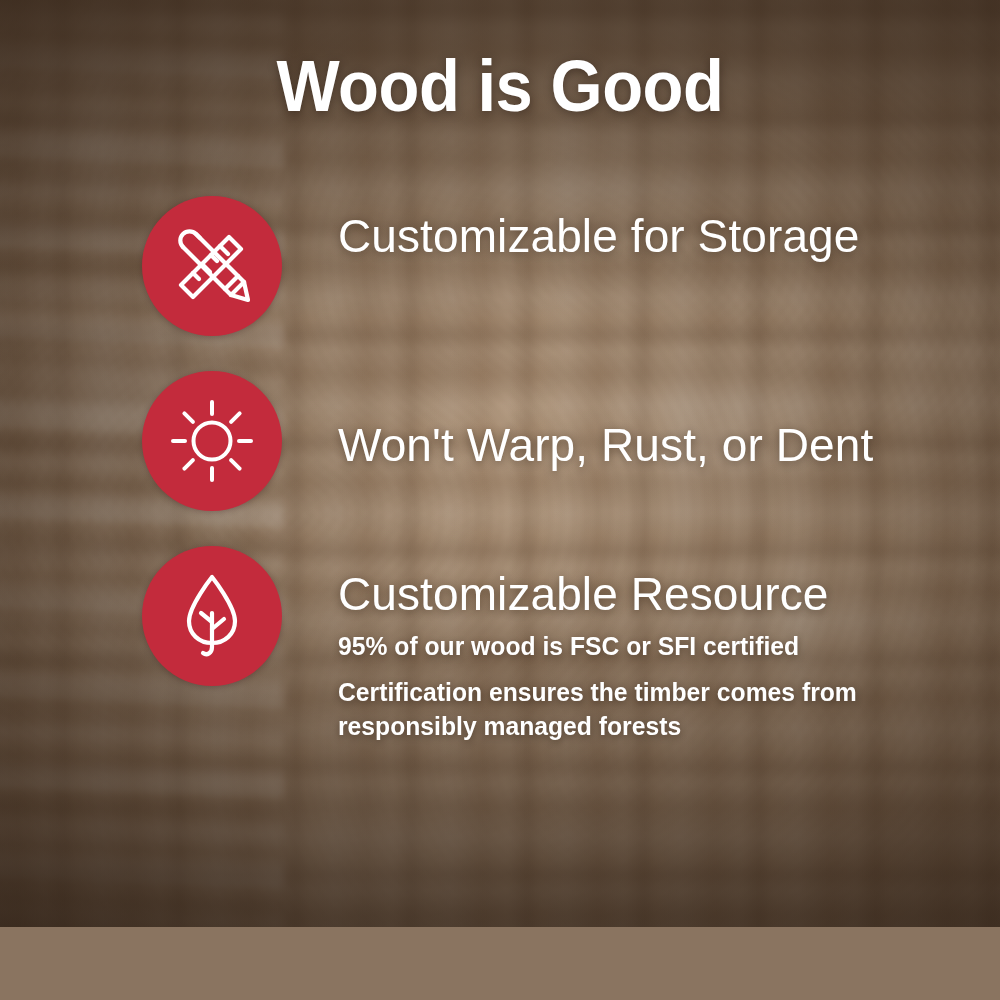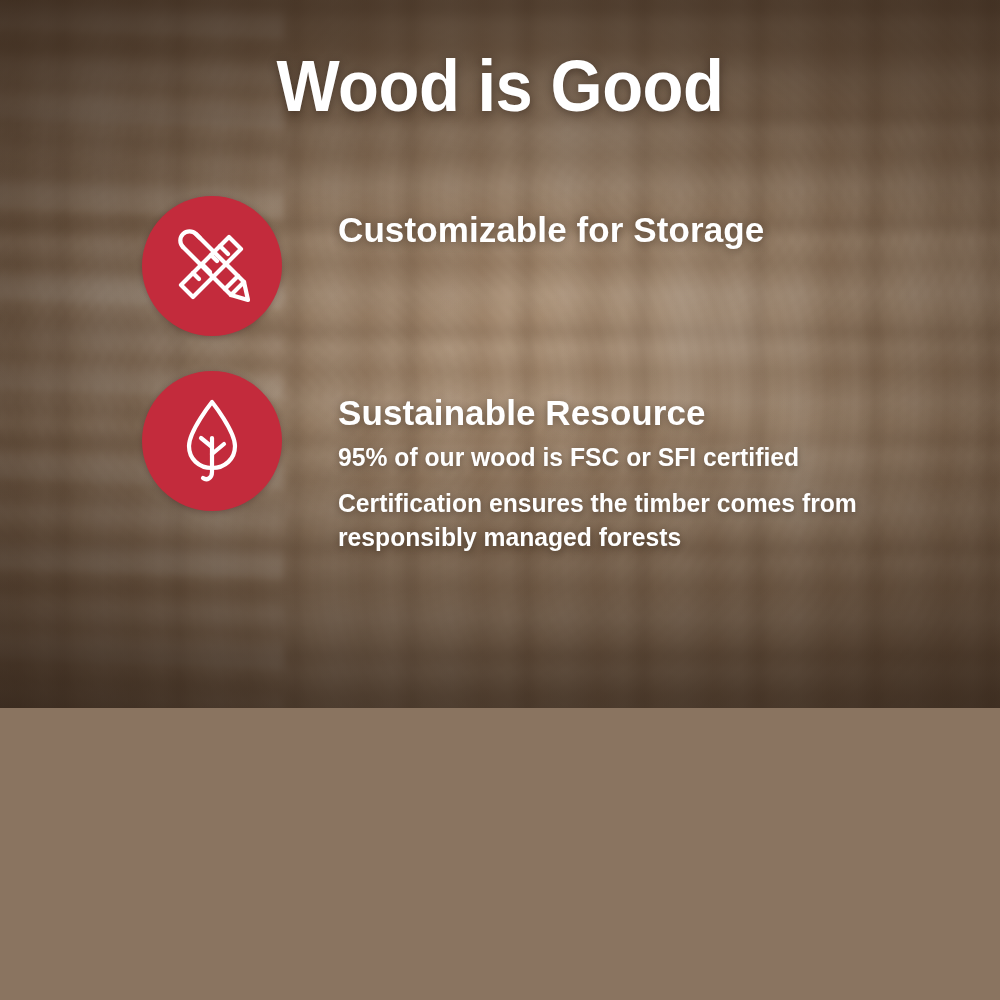--- a/index.html
+++ b/index.html
@@ -7,21 +7,21 @@
   html, body { width:1000px; height:1000px; }
   body {
     font-family: "Liberation Sans", sans-serif;
     background:#8a7460;
     overflow:hidden;
   }
 
   
   #stage {
     position:relative;
-    width:1000px; height:708px;
+    width:1000px; height:927px;
     overflow:hidden;
   }
 
   
   .bg-photo {
     position:absolute; inset:-40px;
     background-color:#b99a78;
     filter: blur(3px) saturate(0.9);
   }
 
@@ -144,22 +144,22 @@
   .icon-badge svg { display:block; }
 
   .feature-text {
     flex:1 1 auto;
     margin-left:56px;
     padding-top:8px;
   }
 
   .feature-heading {
     color:#ffffff;
-    font-size:35px;
-    font-weight:700;
+    font-size:46px;
+    font-weight:400;
     line-height:1.26;
     letter-spacing:0.1px;
     text-shadow:0 2px 8px rgba(35,22,12,0.45);
   }
   .feature-sub {
     color:#ffffff;
     font-size:26px;
     font-weight:bold;
     line-height:1.30;
     transform:scaleX(0.95);
@@ -210,33 +210,51 @@
             <path d="M27 11 L75 59"></path>
             <path d="M62 72 L75 59 L79 77 Z"></path>
             <path d="M56 66 L69 53"></path>
           </svg>
         </div>
         <div class="feature-text">
           <div class="feature-heading">Customizable for Storage</div>
         </div>
       </div>
 
+      <div class="feature f2">
+        <div class="icon-badge">
+          <svg width="86" height="86" viewBox="0 0 86 86" fill="none" stroke="#ffffff" stroke-width="4" stroke-linecap="round">
+            <circle cx="43" cy="43" r="18.5"></circle>
+            <path d="M43 4  L43 16"></path>
+            <path d="M43 70 L43 82"></path>
+            <path d="M4 43  L16 43"></path>
+            <path d="M70 43 L82 43"></path>
+            <path d="M15.4 15.4 L23.9 23.9"></path>
+            <path d="M62.1 62.1 L70.6 70.6"></path>
+            <path d="M70.6 15.4 L62.1 23.9"></path>
+            <path d="M23.9 62.1 L15.4 70.6"></path>
+          </svg>
+        </div>
+        <div class="feature-text">
+          <div class="feature-heading">Won't Warp, Rust, or Dent</div>
+        </div>
+      </div>
 
 
       <div class="feature f4">
         <div class="icon-badge">
           <svg width="86" height="86" viewBox="0 0 86 86" fill="none" stroke="#ffffff" stroke-width="4.2" stroke-linecap="round" stroke-linejoin="round">
             <path d="M43 4 C43 4 20 33 20 48 C20 61 30 70 43 70 C56 70 66 61 66 48 C66 33 43 4 43 4 Z"></path>
             <path d="M43 40 L43 74 C43 80 38 83 34 80"></path>
             <path d="M43 49 L32 40"></path>
             <path d="M43 56 L55 46"></path>
           </svg>
         </div>
         <div class="feature-text">
-          <div class="feature-heading">Sustainable Resource</div>
+          <div class="feature-heading">Customizable Resource</div>
           <div class="feature-sub s1">95% of our wood is FSC or SFI certified</div>
           <div class="feature-sub s2">Certification ensures the timber comes from</div>
           <div class="feature-sub">responsibly managed forests</div>
         </div>
       </div>
 
     </div>
   </div>
 </div>
 

